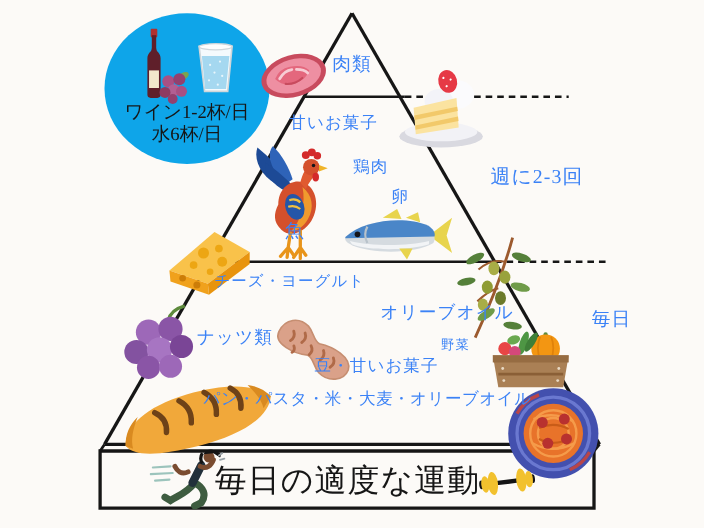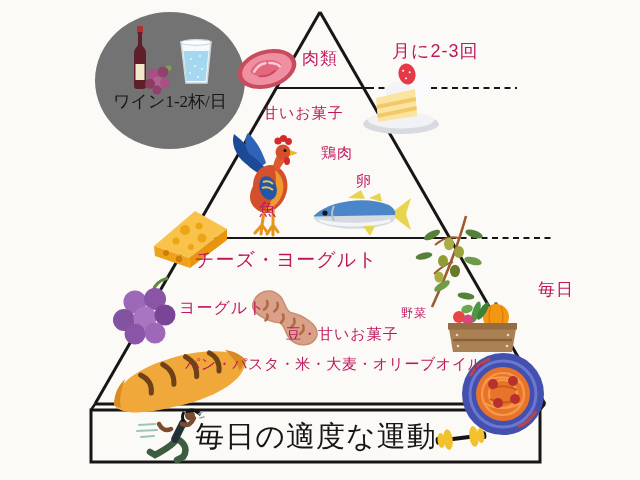--- a/index.html
+++ b/index.html
@@ -4,22 +4,22 @@
 <style>
   html,body{margin:0;padding:0;background:#ffffff;}
   #stage{
     position:relative;width:640px;height:480px;overflow:hidden;
     background:#fcfaf7;
     font-family:"Liberation Serif","DejaVu Serif",serif;
     color:#161616;
   }
   .abs{position:absolute;}
   .lbl{
-    position:absolute;white-space:nowrap;color:#be185d;
-    font-family:Liberation Sans, sans-serif;
+    position:absolute;white-space:nowrap;color:#3b82f6;
+    font-family:Liberation Serif, serif;
     letter-spacing:1px;line-height:1.15;
   }
   #beverage-circle{
     position:absolute;left:95px;top:12px;width:150px;height:137px;
     border-radius:50%;
   }
   #beverage-circle .ctext{
     position:absolute;left:0;top:80px;width:100%;text-align:center;
     font-size:17px;line-height:20px;letter-spacing:0;
   }
@@ -42,21 +42,21 @@
       <line x1="276" y1="88" x2="368" y2="88" stroke-width="2.2"></line>
       <line x1="368" y1="88" x2="517" y2="88" stroke-width="2.2" stroke-dasharray="6 4.5"></line>
       <line x1="190" y1="238" x2="450" y2="238" stroke-width="2.2"></line>
       <line x1="450" y1="238" x2="553" y2="238" stroke-width="2.2" stroke-dasharray="6 4.5"></line>
       <polygon points="91,410 540,410 540,462 91,462" stroke-width="3" fill="#fcfaf7"></polygon>
       <line x1="95" y1="404" x2="91" y2="410" stroke-width="2.5"></line>
       <line x1="545" y1="404" x2="540" y2="410" stroke-width="2.5"></line>
     </g>
   </svg>
 
-  <div id="beverage-circle" style="background:#737373">
+  <div id="beverage-circle" style="background:#0ea5e9">
     <svg class="abs" style="left:34px;top:14px" width="22" height="66" viewBox="0 0 22 66">
       <rect x="8" y="0" width="6" height="8" rx="1" fill="#b03030"></rect>
       <rect x="9" y="6" width="4" height="14" fill="#5f1f2a"></rect>
       <path d="M5,27 C5,22 9,21 9,18 L13,18 C13,21 17,22 17,27 L17,60 Q17,63 14,63 L8,63 Q5,63 5,60 Z" fill="#5f1f2a"></path>
       <rect x="6.5" y="38" width="9" height="16" fill="#f2e8cc"></rect>
     </svg>
     <svg class="abs" style="left:49px;top:51px" width="28" height="32" viewBox="0 0 28 32">
       <ellipse cx="23" cy="6" rx="5" ry="3" transform="rotate(-30 23 6)" fill="#7aa34f"></ellipse>
       <circle cx="9" cy="11" r="5.5" fill="#a85083"></circle>
       <circle cx="19" cy="9" r="5.5" fill="#93406e"></circle>
@@ -73,20 +73,21 @@
         <circle cx="12" cy="20" r="1"></circle>
           <circle cx="21" cy="17" r="1"></circle>
           <circle cx="16" cy="27" r="1"></circle>
         <circle cx="23" cy="30" r="1"></circle>
           <circle cx="11" cy="34" r="1"></circle>
           <circle cx="19" cy="38" r="1"></circle>
       </g>
     </svg>
     <div class="ctext">
       <div>ワイン1-2杯/日</div>
+      <div>水6杯/日</div>
     </div>
   </div>
 
   <svg class="abs" style="left:234px;top:45px" width="66" height="48" viewBox="0 0 66 48">
     <g transform="rotate(-16 33 24)">
       <ellipse cx="33" cy="24" rx="30" ry="19" fill="#c84b5e"></ellipse>
       <ellipse cx="33" cy="24" rx="25.5" ry="15" fill="#ee8fa2"></ellipse>
       <path d="M16,22 q6,-8 16,-7 q12,1 16,8 q-4,7 -16,8 q-11,0 -16,-9 Z" fill="#e4677d"></path>
       <path d="M20,23 q6,-6 13,-5 m4,1 q7,2 9,6" stroke="#f7ccd4" stroke-width="2.5" fill="none" stroke-linecap="round"></path>
       <path d="M24,29 q8,3 16,-1" stroke="#c84b5e" stroke-width="2" fill="none" stroke-linecap="round"></path>
@@ -287,26 +288,27 @@
       <ellipse cx="50.5" cy="15" rx="2" ry="4" fill="#141414"></ellipse>
       <rect x="13" y="13" width="28" height="4" rx="2" fill="#141414"></rect>
       <ellipse cx="7" cy="15" rx="3.6" ry="7.5" fill="#f2c12e"></ellipse>
       <ellipse cx="14" cy="15" rx="4.6" ry="10.5" fill="#f2c12e"></ellipse>
       <ellipse cx="47" cy="15" rx="3.6" ry="7.5" fill="#f2c12e"></ellipse>
       <ellipse cx="40" cy="15" rx="4.6" ry="10.5" fill="#f2c12e"></ellipse>
     </g>
   </svg>
 
   <div class="lbl" style="left:302px;top:49px;font-size:17px">肉類</div>
-  <div class="lbl" style="left:392px;top:41px;font-size:18px">月に2-3回</div>
   <div class="lbl" style="left:263px;top:104px;font-size:15px">甘いお菓子</div>
   <div class="lbl" style="left:321px;top:144px;font-size:15px">鶏肉</div>
   <div class="lbl" style="left:356px;top:172px;font-size:15px">卵</div>
+  <div class="lbl" style="left:446px;top:150px;font-size:18px">週に2-3回</div>
   <div class="lbl" style="left:259px;top:200px;font-size:17px">魚</div>
-  <div class="lbl" style="left:195px;top:249px;font-size:19px">チーズ・ヨーグルト</div>
+  <div class="lbl" style="left:195px;top:249px;font-size:14px">チーズ・ヨーグルト</div>
+  <div class="lbl" style="left:346px;top:276px;font-size:16px">オリーブオイル</div>
   <div class="lbl" style="left:538px;top:280px;font-size:17px">毎日</div>
-  <div class="lbl" style="left:179px;top:299px;font-size:16px">ヨーグルト</div>
+  <div class="lbl" style="left:179px;top:299px;font-size:16px">ナッツ類</div>
   <div class="lbl" style="left:286px;top:325px;font-size:15px">豆・甘いお菓子</div>
   <div class="lbl" style="left:401px;top:307px;font-size:12px">野菜</div>
   <div class="lbl" style="left:185px;top:355px;font-size:15px;letter-spacing:0.5px">パン・パスタ・米・大麦・オリーブオイル</div>
   <div id="exercise-label">毎日の適度な運動</div>
 
 </div>
 
 </body></html>

